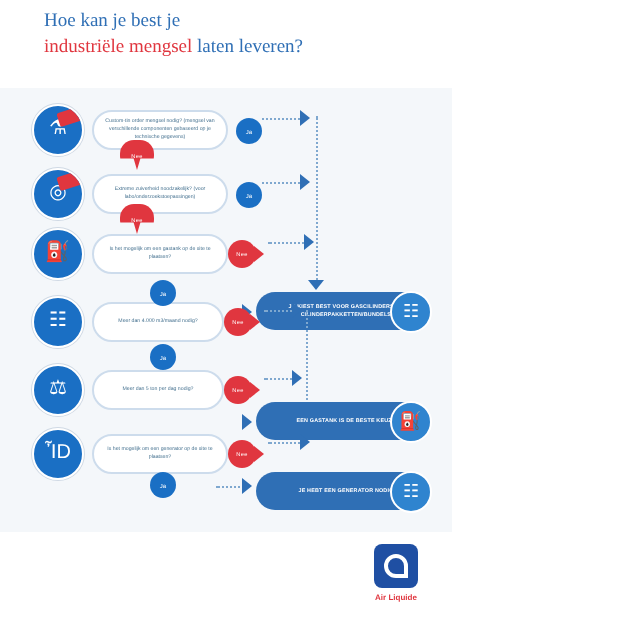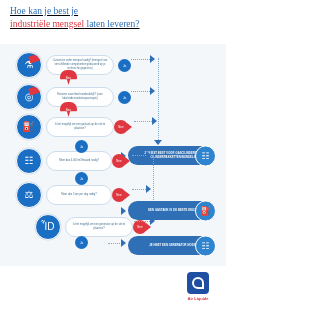--- a/index.html
+++ b/index.html
@@ -2,21 +2,21 @@
 <html><head>
 <meta charset="utf-8">
 <style>
   html,body{margin:0;padding:0;background:#ffffff;}
   body{width:226px;height:312px;position:relative;overflow:hidden;
        font-family:"Liberation Sans",sans-serif;}
 
   #page{position:absolute;inset:0;background:#ffffff;}
 
   
-  .title{position:absolute;left:10px;top:5px;width:210px;line-height:1.35;text-decoration:underline;}
+  .title{position:absolute;left:22px;top:5px;width:210px;line-height:1.35;}
   .title .l1{font-size:9.5px;color:#2f6fb5;font-family:"Liberation Serif",serif;}
   .title .l2{font-size:9.5px;font-family:"Liberation Serif",serif;}
   .title .l2 .hl{color:#e0363f;}
   .title .l2 .rest{color:#2f6fb5;}
 
   .band{position:absolute;left:0;right:0;top:44px;height:222px;background:#f4f7fa;}
 
   
   .row{position:absolute;left:0;width:226px;height:26px;}
 
@@ -186,21 +186,21 @@
   <div class="dv" style="left:153px;top:155px;height:49px;"></div>
 
   <div class="res" style="left:128px;top:201px;width:86px;">
     <div class="txt">EEN GASTANK IS DE BESTE KEUZE</div>
     <div class="rico">
       <span>⛽</span>
     </div>
   </div>
   <div class="arrow-r" style="left:121px;top:207px;"></div>
 
-  <div class="row" style="top:214px;margin-left:19px;">
+  <div class="row" style="top:214px;">
     <div class="ico">
       <div class="gl">ἾD</div>
     </div>
     <div class="q">
       <span>Is het mogelijk om een generator op de site te plaatsen?</span>
     </div>
     <div class="nee right" style="left:114px;top:6px;">
       <span>Nee</span>
     </div>
   </div>

